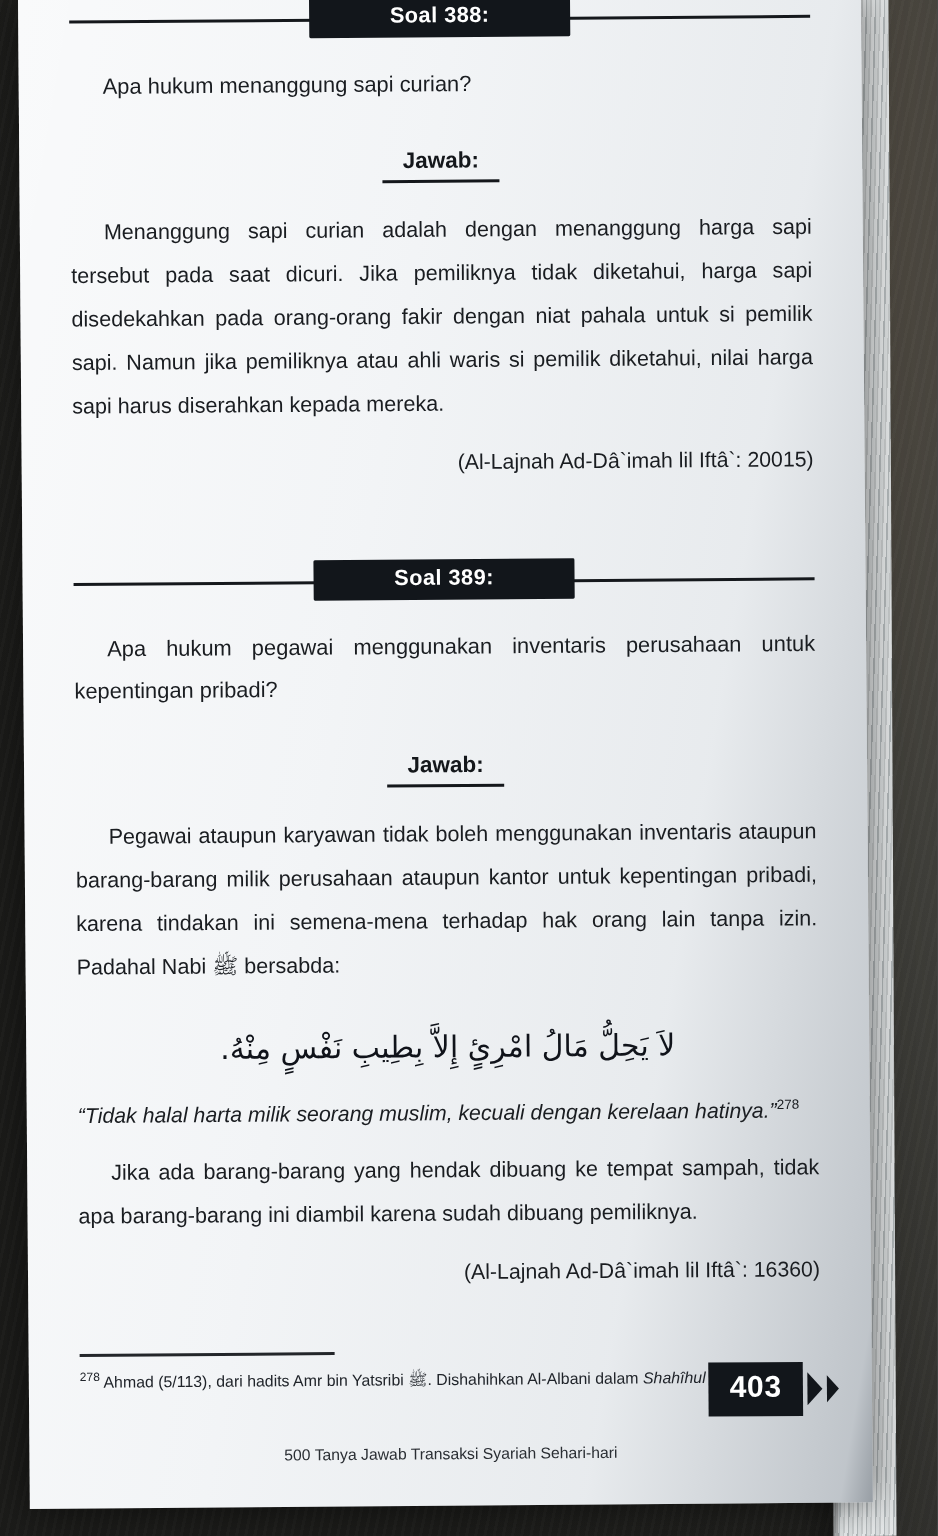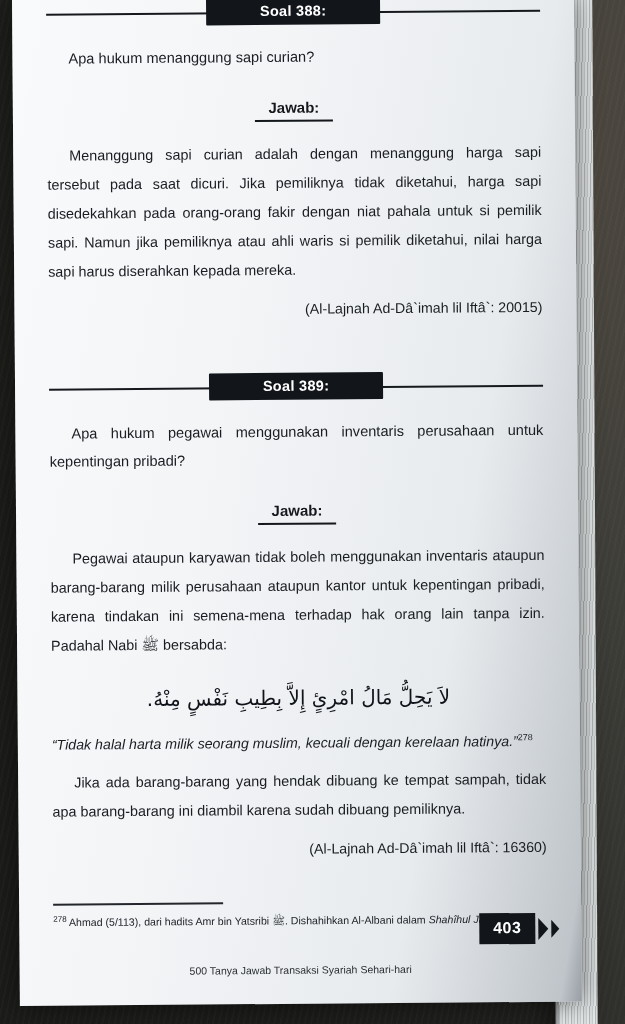--- a/index.html
+++ b/index.html
@@ -212,21 +212,21 @@
     position: absolute;
     right: 22px;
     bottom: 58px;
     display: flex;
     align-items: center;
     gap: 3px;
   }
   .pagenum {
     background: #12161b;
     color: #fff;
-    font-size: 16px;
+    font-size: 20px;
     font-weight: bold;
     padding: 6px 14px 7px;
     letter-spacing: 0.5px;
   }
   .chev {
     width: 0; height: 0;
     border-top: 11px solid transparent;
     border-bottom: 11px solid transparent;
     border-left: 10px solid #12161b;
   }

